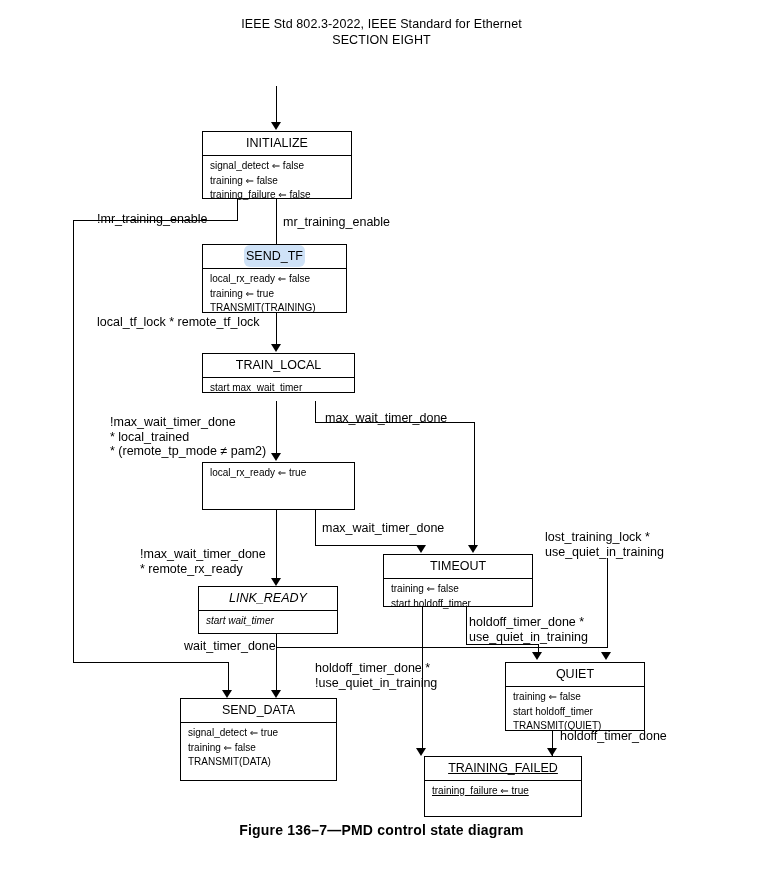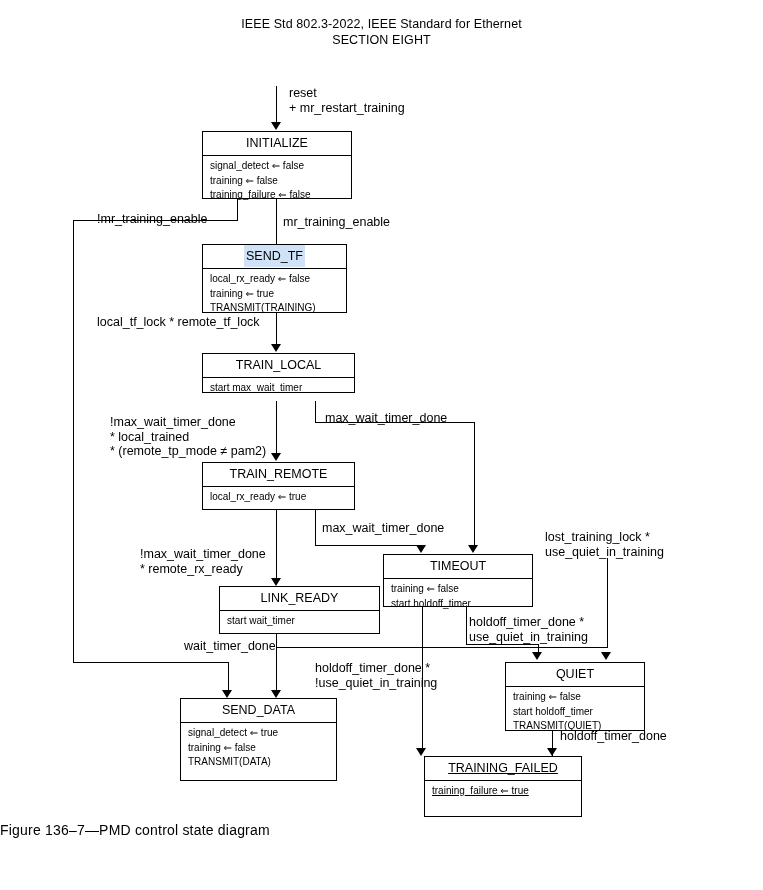--- a/index.html
+++ b/index.html
@@ -15,39 +15,39 @@
 
   .hdr{
     position:absolute;left:0;right:0;text-align:center;
     font-size:12.5px;line-height:16px;letter-spacing:.1px;
   }
   .hdr-l1{top:16px;}
   .hdr-l2{top:32px;}
 
   .caption{
     position:absolute;left:0;right:0;top:822px;
-    font-size:14px;font-weight:normal;letter-spacing:.2px;
+    text-align:center;font-size:14px;font-weight:bold;letter-spacing:.2px;
   }
 
   
   .state{
     position:absolute;
     border:1.3px solid #000;
     background:#fff;
     box-sizing:border-box;
     z-index:3;
   }
   .state .title{
     height:23px;line-height:23px;
     text-align:center;
     font-size:12.5px;
     border-bottom:1.3px solid #000;
     white-space:nowrap;
   }
-  .state .title .hl{background:#cfe2f7;padding:4px 2px;}
+  .state .title .hl{background:#cfe2f7;padding:4px 2px;border-radius:6px;}
   .state .body{
     padding:3px 0 3px 7px;
     font-size:10px;line-height:14.6px;
     white-space:pre;
   }
 
   
   .ln{position:absolute;background:#000;z-index:1;}
   .lnv{width:1.4px;}
   .lnh{height:1.4px;}
@@ -69,22 +69,20 @@
 </head>
 <body>
 
 <div id="page">
 
   <div class="hdr hdr-l1">IEEE Std 802.3-2022, IEEE Standard for Ethernet</div>
   <div class="hdr hdr-l2">SECTION EIGHT</div>
 
   <div class="ln lnv" style="left:276px;top:86px;height:38px;"></div>
   <div class="arw" style="left:270.5px;top:122px;"></div>
-  <div class="lbl" style="left:289px;top:86px;">reset
-+ mr_restart_training</div>
 
   <div class="state" style="left:202px;top:131px;width:150px;height:68px;">
     <div class="title">INITIALIZE</div>
     <div class="body">signal_detect ⇐ false
 training ⇐ false
 training_failure ⇐ false</div>
   </div>
 
   <div class="ln lnv" style="left:276px;top:199px;height:45px;"></div>
   <div class="lbl" style="left:283px;top:215px;">mr_training_enable</div>
@@ -119,42 +117,41 @@
 * local_trained
 * (remote_tp_mode ≠ pam2)</div>
 
   <div class="ln lnv" style="left:315px;top:401px;height:22px;"></div>
   <div class="ln lnh" style="left:315px;top:421.6px;width:160px;"></div>
   <div class="ln lnv" style="left:473.6px;top:421.6px;height:126px;"></div>
   <div class="arw" style="left:468px;top:545px;"></div>
   <div class="lbl" style="left:325px;top:411px;">max_wait_timer_done</div>
 
   <div class="state" style="left:202px;top:462px;width:153px;height:48px;">
-    <div class="title">TRAIN_REMOTE</div>
     <div class="body">local_rx_ready ⇐ true</div>
   </div>
 
   <div class="ln lnv" style="left:276px;top:510px;height:72px;"></div>
   <div class="arw" style="left:270.5px;top:578px;"></div>
   <div class="lbl" style="left:140px;top:547px;">!max_wait_timer_done
 * remote_rx_ready</div>
 
   <div class="ln lnv" style="left:315px;top:510px;height:36px;"></div>
   <div class="ln lnh" style="left:315px;top:544.6px;width:108px;"></div>
   <div class="ln lnv" style="left:421.6px;top:544.6px;height:4px;"></div>
   <div class="arw" style="left:416px;top:545px;"></div>
   <div class="lbl" style="left:322px;top:521px;">max_wait_timer_done</div>
 
   <div class="state" style="left:383px;top:554px;width:150px;height:53px;">
     <div class="title">TIMEOUT</div>
     <div class="body">training ⇐ false
 start holdoff_timer</div>
   </div>
 
-  <div class="state" style="left:219px;top:586px;width:161px;height:48px;">
+  <div class="state" style="left:198px;top:586px;width:140px;height:48px;font-style:italic;">
     <div class="title">LINK_READY</div>
     <div class="body">start wait_timer</div>
   </div>
 
   <div class="ln lnv" style="left:276px;top:634px;height:59px;"></div>
   <div class="arw" style="left:270.5px;top:690px;"></div>
   <div class="lbl" style="left:184px;top:639px;">wait_timer_done</div>
 
   <div class="ln lnh" style="left:276px;top:646.6px;width:332px;"></div>
   <div class="ln lnv" style="left:606.6px;top:558px;height:90px;"></div>

